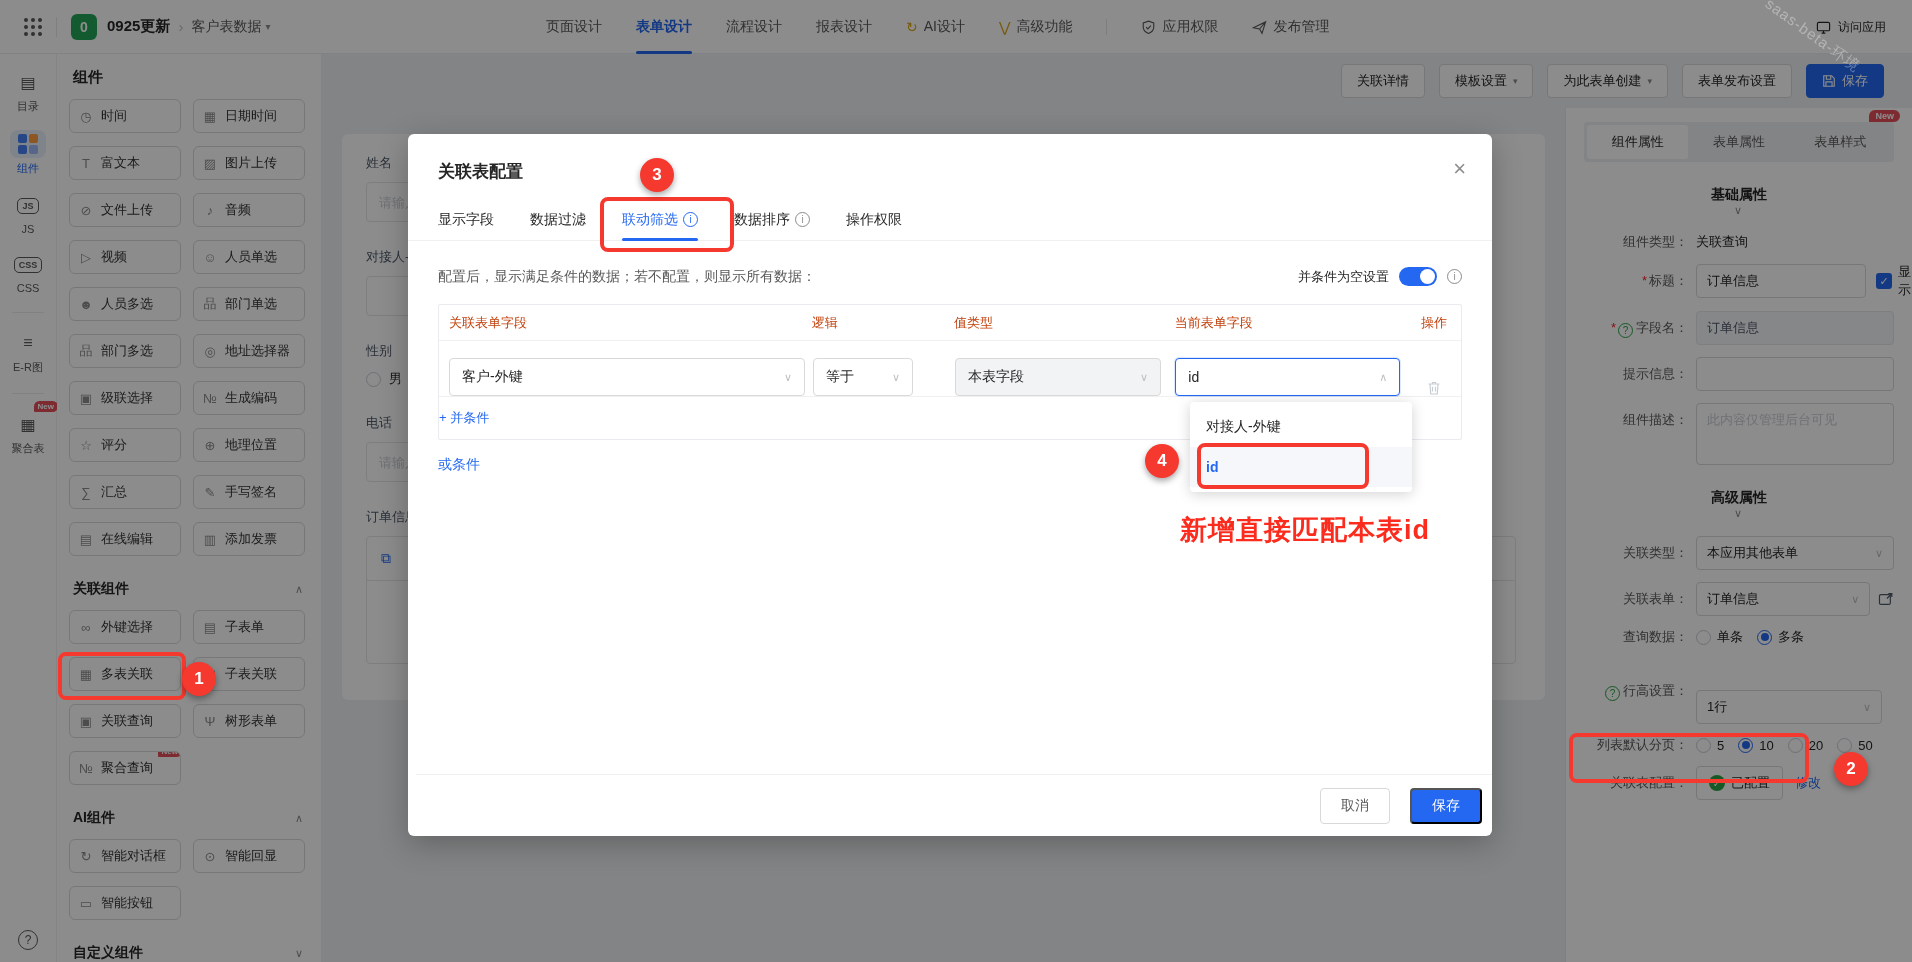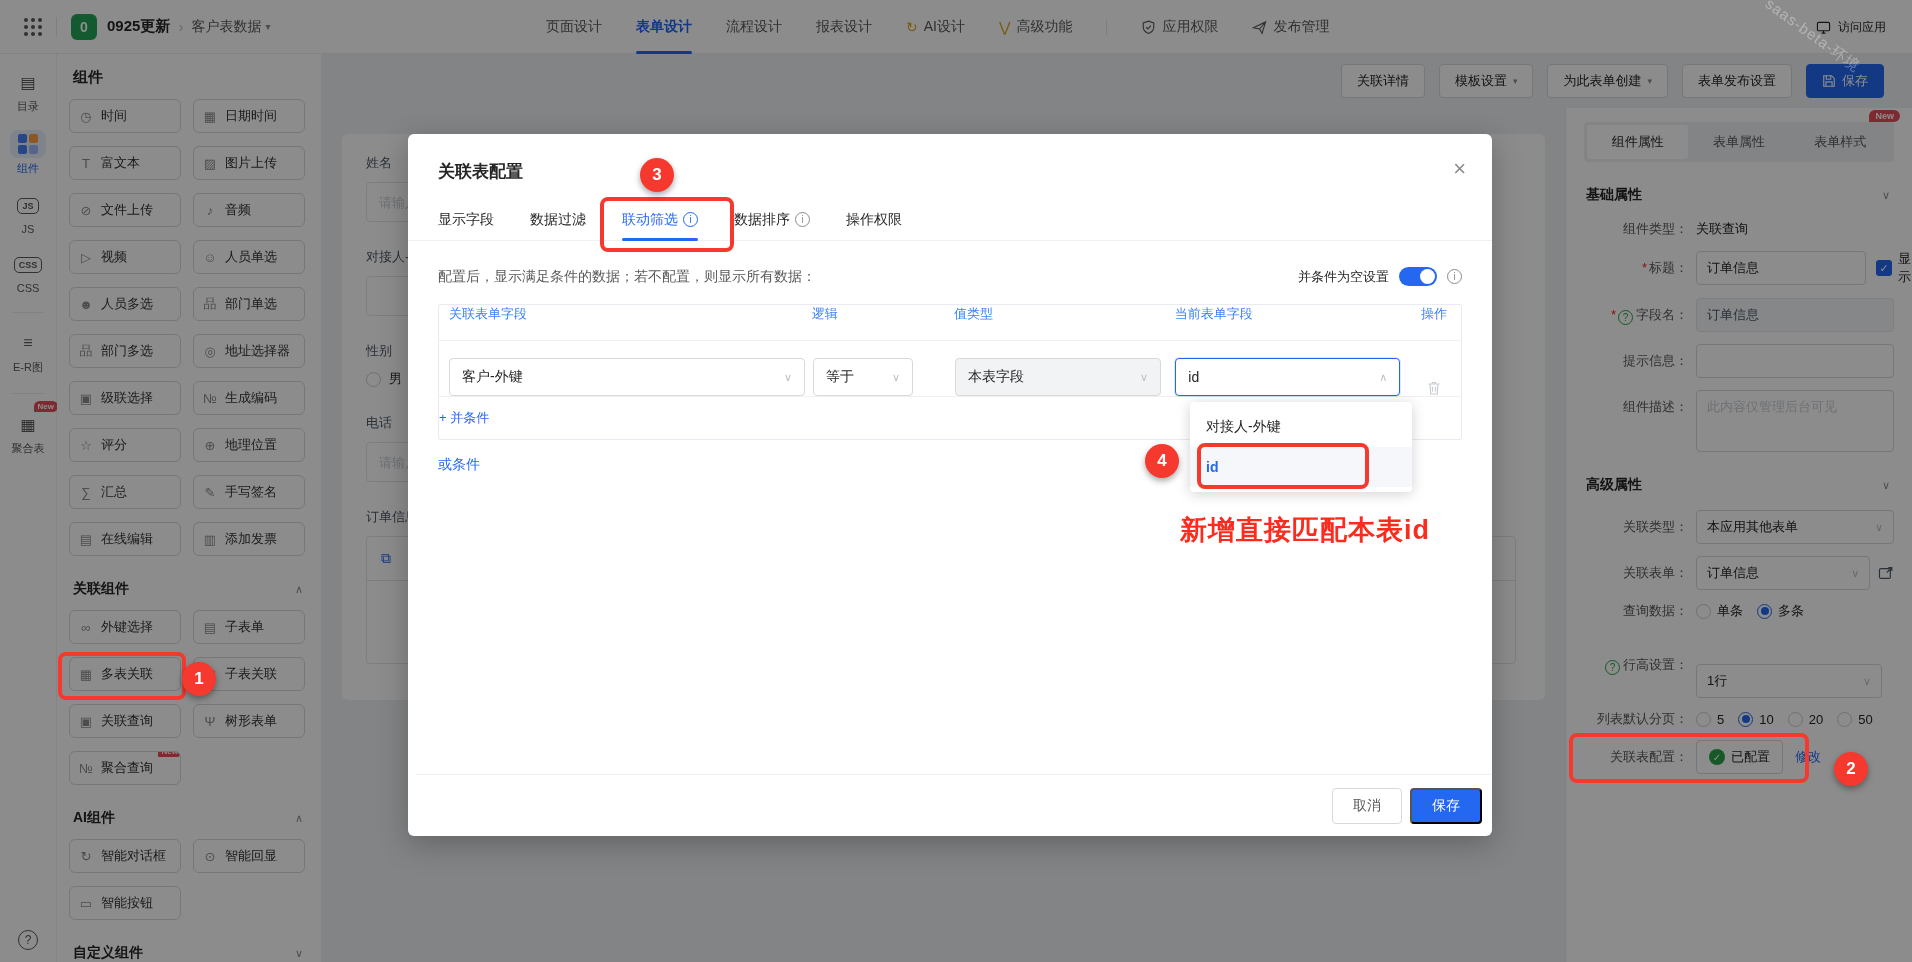--- a/index.html
+++ b/index.html
@@ -79,21 +79,21 @@
   .order-box { width:1150px; border:1px solid #e5e6eb; border-radius:4px; height:128px; margin-top:4px; }
   .ob-head { height:44px; border-bottom:1px solid #e5e6eb; display:flex; align-items:center; padding:0 14px; color:#2468f2; font-size:14px; }
   
   .right-panel { position:absolute; left:1565px; top:108px; width:347px; height:854px; background:#fff;
                  border-left:1px solid #e8eaed; padding:14px 18px 0; }
   .rp-tabs { background:#eef0f3; border-radius:4px; display:flex; padding:3px; height:40px; position:relative; }
   .rp-tab { flex:1; display:flex; align-items:center; justify-content:center; font-size:13px; color:#595959; border-radius:3px; }
   .rp-tab.active { background:#fff; color:#262626; }
   .rp-new { position:absolute; top:-12px; right:-6px; background:#e34d59; color:#fff; font-size:9px; font-weight:bold;
             padding:1px 6px; border-radius:7px 7px 7px 1px; }
-  .rp-sec { font-size:14px; font-weight:bold; margin:24px 2px 16px; display:flex; justify-content:space-between; align-items:center; }
+  .rp-sec { font-size:14px; font-weight:bold; margin:24px 2px 16px; display:flex; justify-content:space-between; align-items:center;flex-direction:column; }
   .rp-row { display:flex; align-items:center; margin-bottom:12px; }
   .rp-label { width:104px; text-align:right; color:#595959; flex:none; font-size:13px; }
   .req { color:#f5222d; margin-right:2px; }
   .qmark { width:15px; height:15px; border:1px solid #2ba245; color:#2ba245; border-radius:50%; font-size:10px;
            display:inline-flex; align-items:center; justify-content:center; margin-right:3px; vertical-align:-2px; }
   .rp-input { height:34px; border:1px solid #d9d9d9; border-radius:4px; padding:0 10px; font-size:13px; margin-left:8px;
               width:170px; font-family:inherit; color:#262626; }
   .rp-input.wide { width:224px; }
   .rp-input.disabled { background:#f5f6f8; border-color:#e5e6eb; color:#4e5969; }
   .rp-text { height:62px; width:224px; border:1px solid #d9d9d9; border-radius:4px; padding:7px 10px; font-size:13px;
@@ -128,33 +128,33 @@
   .icirc { width:15px; height:15px; border:1px solid currentColor; border-radius:50%; font-size:10px; font-style:normal;
            display:inline-flex; align-items:center; justify-content:center; }
   .gray-i { color:#8c8c8c; }
   .modal-body { padding:0 30px; }
   .m-descrow { display:flex; justify-content:space-between; align-items:center; margin-top:26px; }
   .m-desc { color:#595959; font-size:14px; }
   .toggle-wrap { display:flex; align-items:center; gap:10px; font-size:13px; color:#262626; }
   .toggle { width:38px; height:19px; border-radius:10px; background:#2468f2; position:relative; flex:none; }
   .toggle::after { content:""; position:absolute; right:2px; top:2px; width:15px; height:15px; background:#fff; border-radius:50%; }
   .cond-table { margin-top:18px; border:1px solid #e9ebf0; border-radius:2px; }
-  .ct-header { display:flex; height:36px; color:#3b82f6; font-size:13px; border-bottom:1px solid #f0f0f0; }
+  .ct-header { display:flex; height:36px; align-items:center; color:#c2410c; font-size:13px; border-bottom:1px solid #f0f0f0; }
   .c1{width:372px; padding-left:10px;} .c2{width:145px; padding-left:8px;} .c3{width:225px; padding-left:8px;}
   .c4{width:245px; padding-left:8px;} .c5{width:55px; text-align:center;}
   .ct-row { display:flex; align-items:flex-end; height:56px; border-bottom:1px solid #f0f0f0; }
   .sel { height:38px; border:1px solid #d9d9d9; border-radius:4px; display:flex; align-items:center;
          justify-content:space-between; padding:0 12px; font-size:14px; color:#262626; background:#fff; }
   .sel1{width:356px;} .sel2{width:100px;} .sel3{width:206px; background:#f2f3f5;} 
   .sel4{width:225px; border-color:#2468f2; box-shadow:0 0 0 1px rgba(36,104,242,.15);}
   .trash { display:flex; justify-content:center; color:#c8cdd4; }
   .ct-footer { height:42px; display:flex; align-items:center; font-size:14px; }
   .or-link { display:inline-block; margin-top:16px; font-size:14px; }
   .modal-footer { position:absolute; left:8px; right:0; bottom:0; height:62px; border-top:1px solid #f0f0f0; display:flex;
-                  align-items:center; justify-content:flex-end; gap:8px; padding-right:10px; }
+                  align-items:center; justify-content:flex-end; gap:20px; padding-right:10px; }
   .btn { height:36px; padding:0 20px; border-radius:4px; font-size:14px; display:flex; align-items:center; justify-content:center; }
   .btn.ghost { border:1px solid #d9d9d9; color:#595959; background:#fff; }
   .btn.primary { background:#2468f2; color:#fff; }
   
   .dropdown { position:absolute; left:1190px; top:402px; width:222px; background:#fff; border-radius:4px;
               box-shadow:0 2px 14px rgba(0,0,0,.18); padding:5px 0; z-index:65; }
   .dd-option { height:40px; display:flex; align-items:center; padding:0 16px; font-size:14px; color:#262626; }
   .dd-option.selected { color:#2468f2; font-weight:bold; background:#f5f7fa; }
   
   .ann-box { position:absolute; border:4px solid #f5392f; border-radius:8px; z-index:80; }

